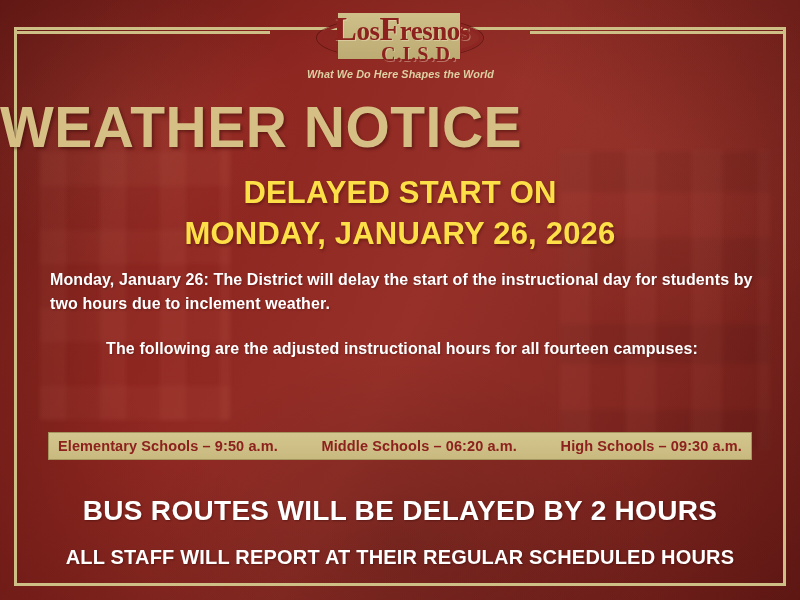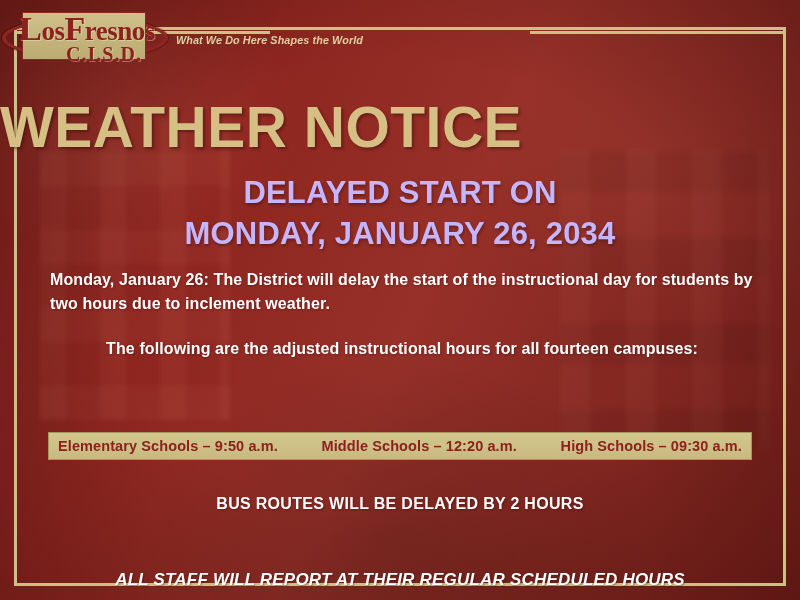--- a/index.html
+++ b/index.html
@@ -70,21 +70,21 @@
     position: absolute;
     inset: 0;
     z-index: 5;
   }
 
   
   .logo-wrap {
     position: absolute;
     left: 0; right: 0; top: 12px;
     display: flex;
-    flex-direction: row;
+    flex-direction: column;
     align-items: center;
   }
   .logo-mark {
     position: relative;
     width: 170px;
     height: 52px;
     display: flex;
     align-items: center;
     justify-content: center;
   }
@@ -161,21 +161,21 @@
     color: #d6bf84;
     letter-spacing: 0.5px;
     line-height: 1;
     text-shadow: 2px 2px 3px rgba(50,8,6,0.45);
   }
 
   .subhead {
     position: absolute;
     left: 0; right: 0; top: 173px;
     text-align: center;
-    color: #c4b5fd;
+    color: #fde047;
     font-size: 31px;
     font-weight: bold;
     line-height: 1.32;
     letter-spacing: 0.2px;
     text-shadow: 1px 2px 3px rgba(50,8,6,0.40);
   }
 
   
   .body-block {
     position: absolute;
@@ -215,22 +215,22 @@
 
   
   .footer-line {
     position: absolute;
     left: 0; right: 0;
     text-align: center;
     color: #ffffff;
     font-weight: bold;
     text-shadow: 1px 1px 2px rgba(50,8,6,0.40);
   }
-  .footer-line.bus   { top: 495px; font-size: 16px; letter-spacing: 0.3px; }
-  .footer-line.staff { top: 570px; font-size: 17px; letter-spacing: 0.2px; font-style: italic; }
+  .footer-line.bus   { top: 495px; font-size: 28px; letter-spacing: 0.3px; }
+  .footer-line.staff { top: 546px; font-size: 20px; letter-spacing: 0.2px; }
 </style>
 </head>
 <body>
 
 <div id="poster">
 
   <div id="bg-texture"></div>
   <div id="vignette"></div>
   <div id="frame"></div>
 
@@ -248,31 +248,31 @@
           <div class="logo-line2">C.I.S.D.</div>
         </div>
       </div>
       <div class="logo-tagline">What We Do Here Shapes the World</div>
     </div>
 
     <div class="headline">WEATHER NOTICE</div>
 
     <div class="subhead">
       <div>DELAYED START ON</div>
-      <div>MONDAY, JANUARY 26, 2034</div>
+      <div>MONDAY, JANUARY 26, 2026</div>
     </div>
 
     <div class="body-block">
       <p>Monday, January 26: The District will delay the start of the instructional day for students by two hours due to inclement weather.</p>
       <p>The following are the adjusted instructional hours for all fourteen campuses:</p>
     </div>
 
     <div class="schedule-bar">
       <span class="schedule-item">Elementary Schools – 9:50 a.m.</span>
-      <span class="schedule-item">Middle Schools – 12:20 a.m.</span>
+      <span class="schedule-item">Middle Schools – 06:20 a.m.</span>
       <span class="schedule-item">High Schools – 09:30 a.m.</span>
     </div>
 
     <div class="footer-line bus">BUS ROUTES WILL BE DELAYED BY 2 HOURS</div>
     <div class="footer-line staff">ALL STAFF WILL REPORT AT THEIR REGULAR SCHEDULED HOURS</div>
 
   </div>
 </div>
 
 </body></html>

